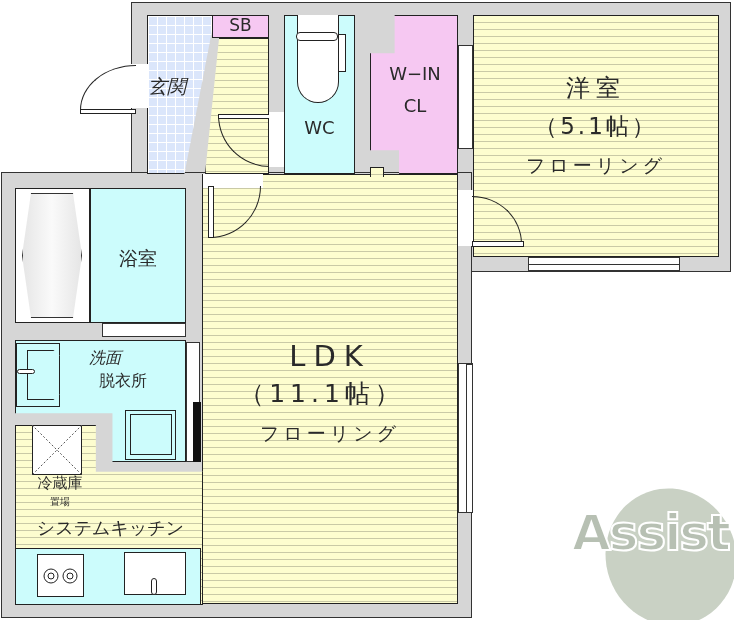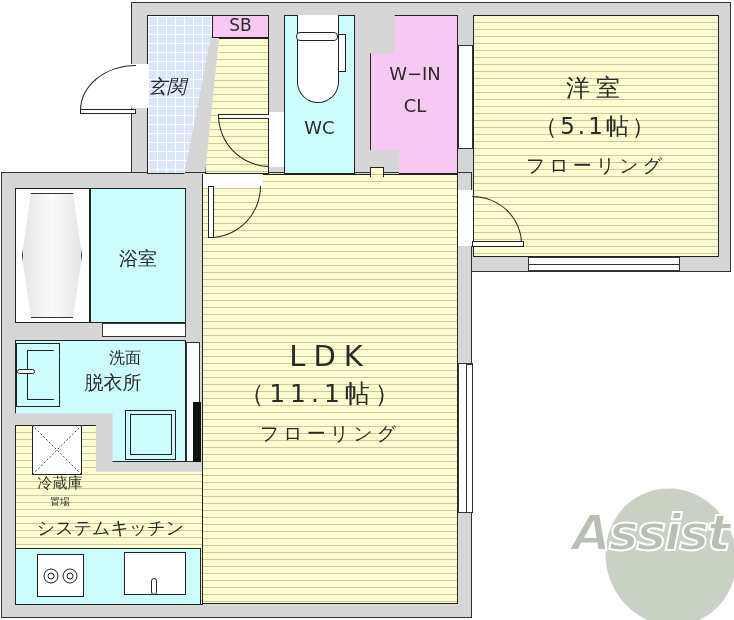--- a/index.html
+++ b/index.html
@@ -80,22 +80,22 @@
 <div class="abs" style="left:15px;top:188px;width:75px;height:135px;border:1px solid #222;background:#fff;"></div>
 <div class="abs" style="left:22px;top:193px;width:60px;height:125px;background:linear-gradient(90deg,#e6e6e6,#fafafa,#e6e6e6);border:1px solid #333;clip-path:polygon(15% 0,85% 0,100% 50%,85% 100%,15% 100%,0 50%);"></div>
 <div class="abs wet" style="left:90px;top:188px;width:96px;height:135px;"></div>
 <div class="label" style="left:90px;top:248px;width:96px;font-size:19px;">浴室</div>
 <div class="abs opening" style="left:102px;top:323px;width:84px;height:14px;border:1px solid #333;"></div>
 
 <div class="abs wet" style="left:15px;top:340px;width:171px;height:122px;clip-path:polygon(0 0,100% 0,100% 100%,57% 100%,57% 60%,0 60%);"></div>
 <div class="abs" style="left:16px;top:343px;width:44px;height:64px;border:1px solid #222;background:#ccfcfc;"></div>
 <div class="abs" style="left:27px;top:350px;width:33px;height:50px;border:1px solid #222;background:#ccfcfc;clip-path:polygon(0 0,80% 0,100% 12%,100% 88%,80% 100%,0 100%);"></div>
 <div class="abs" style="left:17px;top:369px;width:18px;height:5px;border:1px solid #222;border-radius:3px;background:#fff;"></div>
-<div class="label" style="left:82px;top:349px;width:86px;font-size:16px;">洗面</div>
-<div class="label" style="left:70px;top:372px;width:86px;font-size:19px;">脱衣所</div>
+<div class="label" style="left:62px;top:349px;width:86px;font-size:16px;font-style:italic;">洗面</div>
+<div class="label" style="left:80px;top:372px;width:86px;font-size:16px;">脱衣所</div>
 <div class="abs" style="left:125px;top:410px;width:51px;height:50px;border:1px solid #222;background:#ccfcfc;"></div>
 <div class="abs" style="left:130px;top:414px;width:42px;height:41px;border:1px solid #222;"></div>
 <div class="abs opening" style="left:186px;top:342px;width:14px;height:120px;border:1px solid #333;"></div>
 <div class="abs" style="left:193px;top:402px;width:8px;height:60px;background:#111;"></div>
 
 <div class="abs floor" style="left:15px;top:425px;width:188px;height:180px;clip-path:polygon(0 0,43% 0,43% 26%,100% 26%,100% 100%,0 100%);"></div>
 <div class="abs" style="left:32px;top:425px;width:50px;height:50px;border:1px solid #222;background:#fff;"></div>
 <svg class="abs" style="left:32px;top:425px;" width="50" height="50">
   <line x1="0" y1="0" x2="50" y2="50" stroke="#555" stroke-dasharray="2,2"></line>
   <line x1="50" y1="0" x2="0" y2="50" stroke="#555" stroke-dasharray="2,2"></line>
@@ -108,13 +108,13 @@
 <svg class="abs" style="left:37px;top:554px;" width="47" height="43">
   <circle cx="14" cy="22" r="7" fill="none" stroke="#222"></circle>
     <circle cx="14" cy="22" r="3" fill="none" stroke="#222"></circle>
   <circle cx="33" cy="22" r="7" fill="none" stroke="#222"></circle>
     <circle cx="33" cy="22" r="3" fill="none" stroke="#222"></circle>
 </svg>
 <div class="abs" style="left:124px;top:552px;width:62px;height:43px;border:1px solid #222;background:#fff;"></div>
 <div class="abs" style="left:151px;top:578px;width:6px;height:17px;border:1px solid #222;border-radius:3px;background:#fff;"></div>
 
 <div class="abs" style="left:606px;top:488px;width:130px;height:138px;background:#c9d1c4;border-radius:50%;transform:rotate(-20deg);"></div>
-<div class="label" style="left:572px;top:505px;font-size:50px;font-weight:bold;font-style:italic;color:#b7c0b3;letter-spacing:-2px;-webkit-text-stroke:2px #fff;">Assist</div>
+<div class="label" style="left:572px;top:505px;font-size:50px;font-weight:bold;color:#b7c0b3;letter-spacing:-2px;-webkit-text-stroke:2px #fff;">Assist</div>
 
 </body></html>

